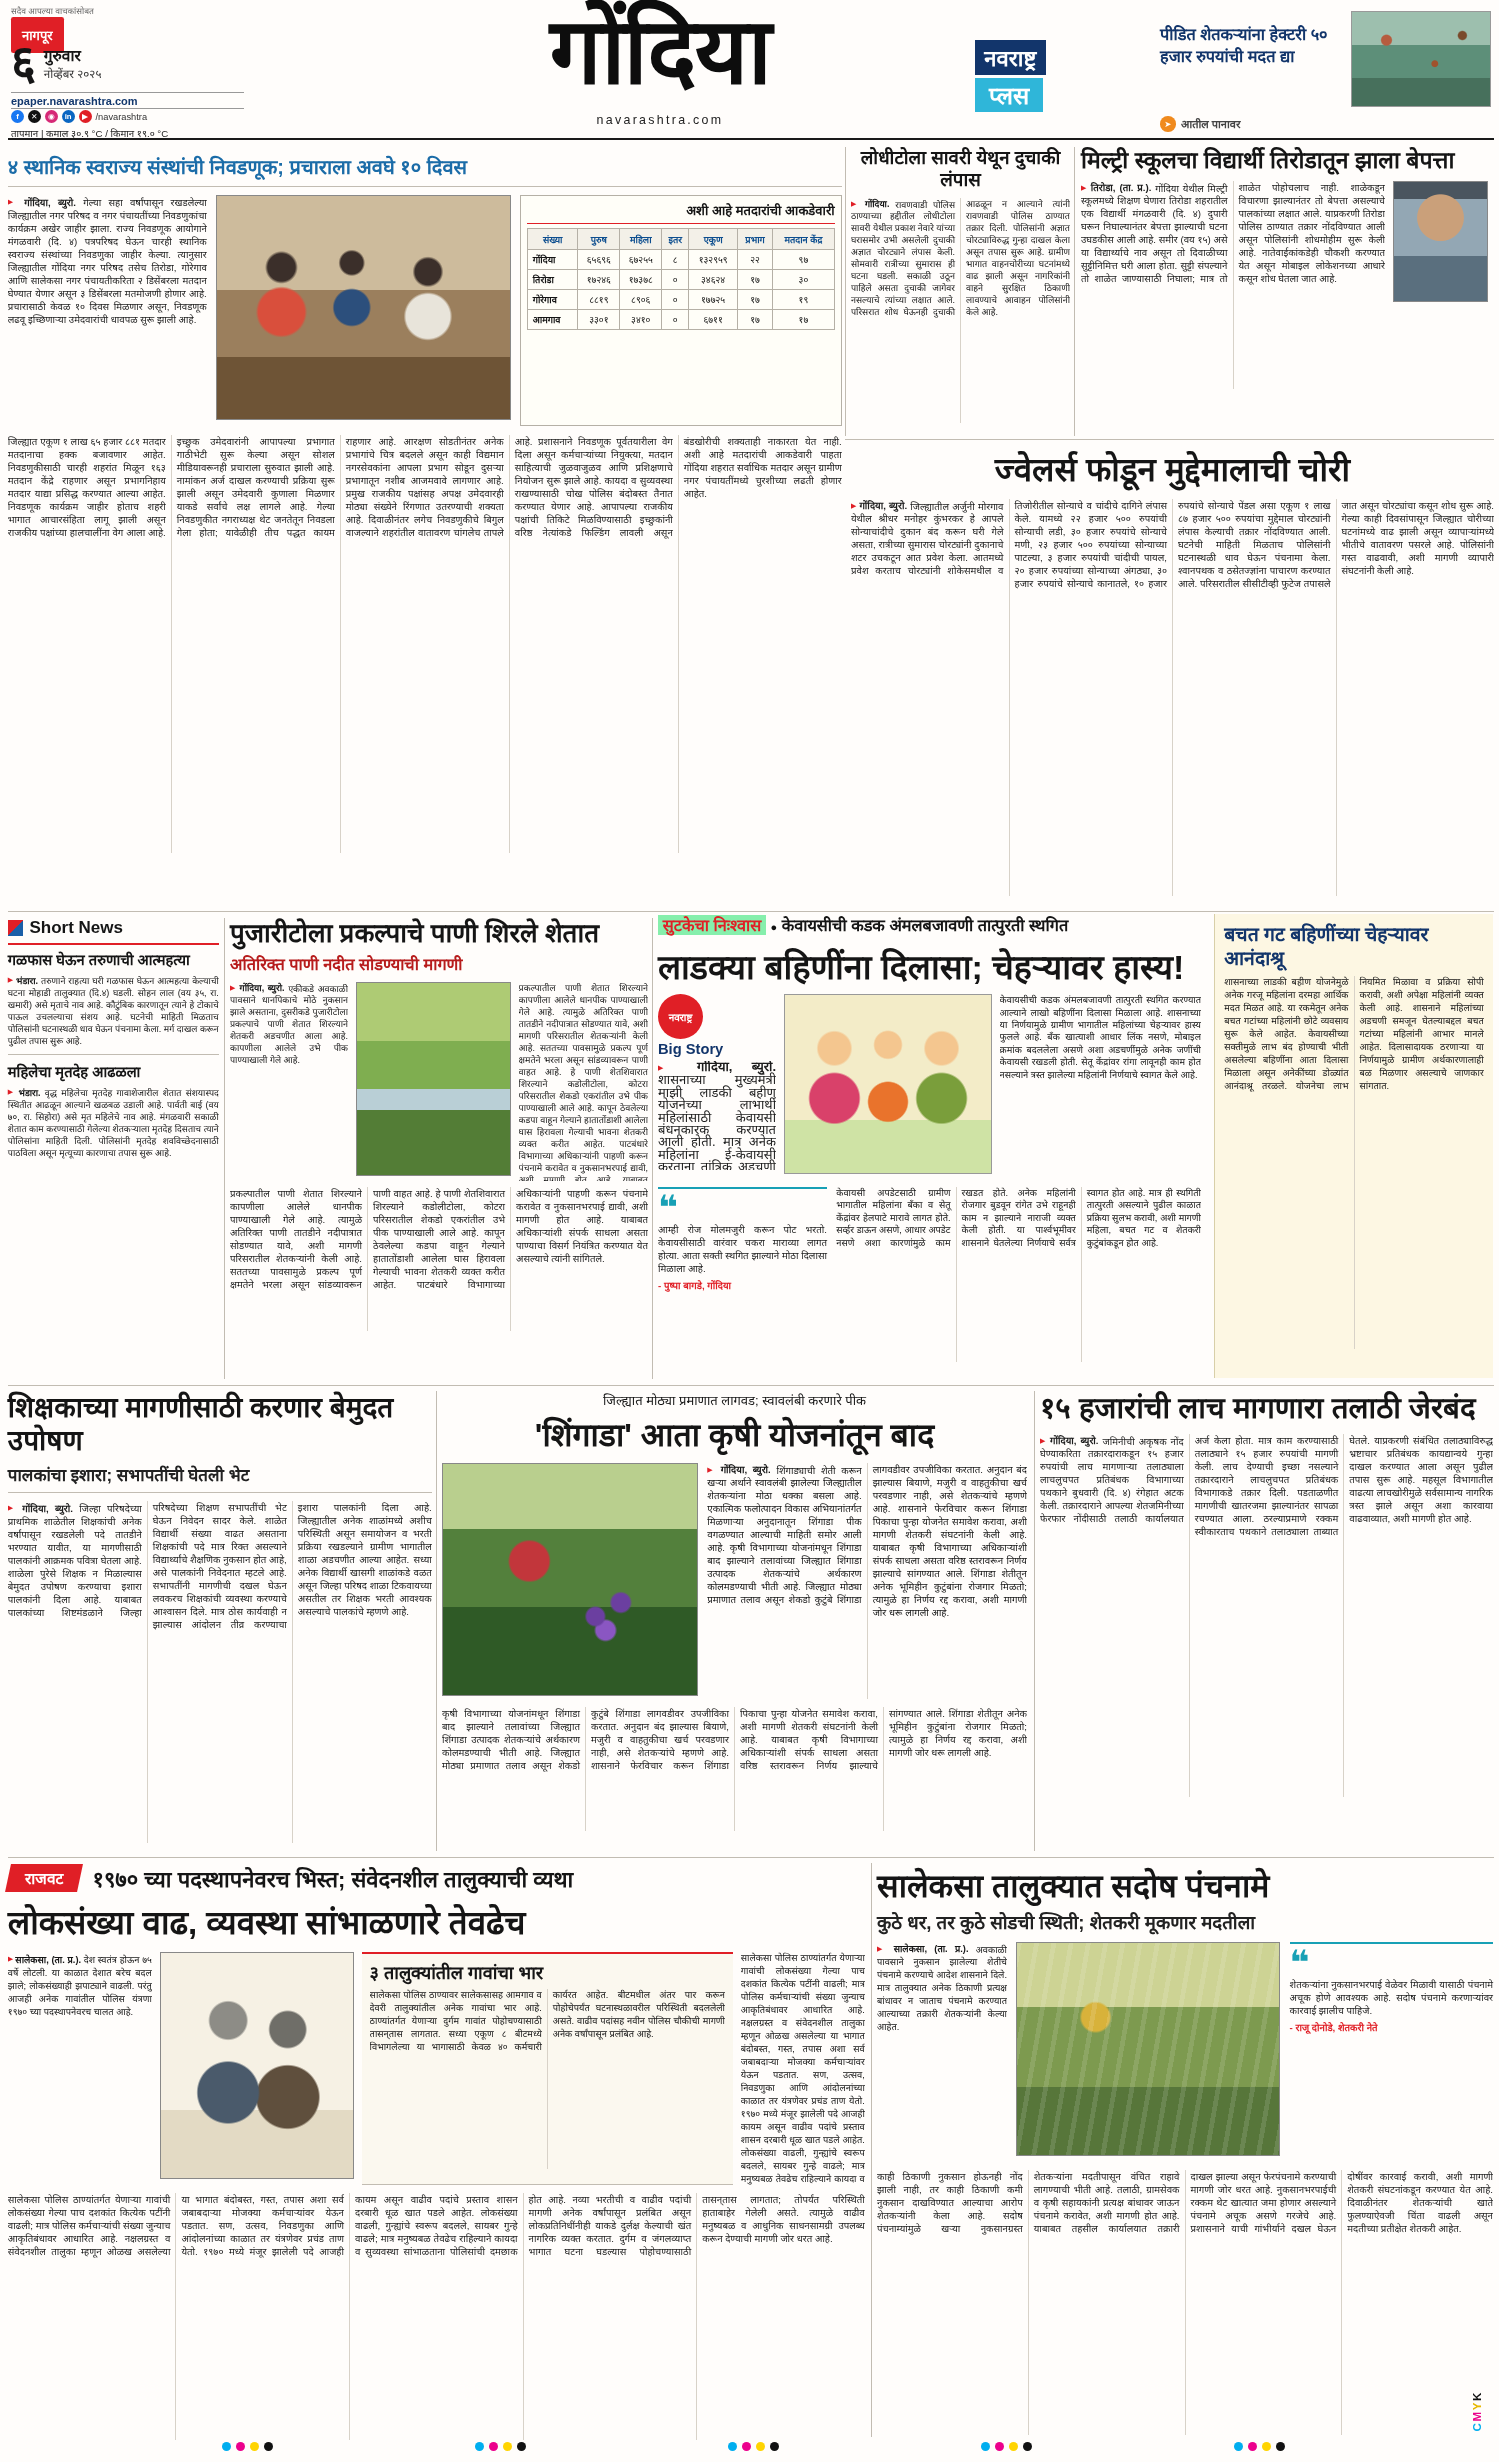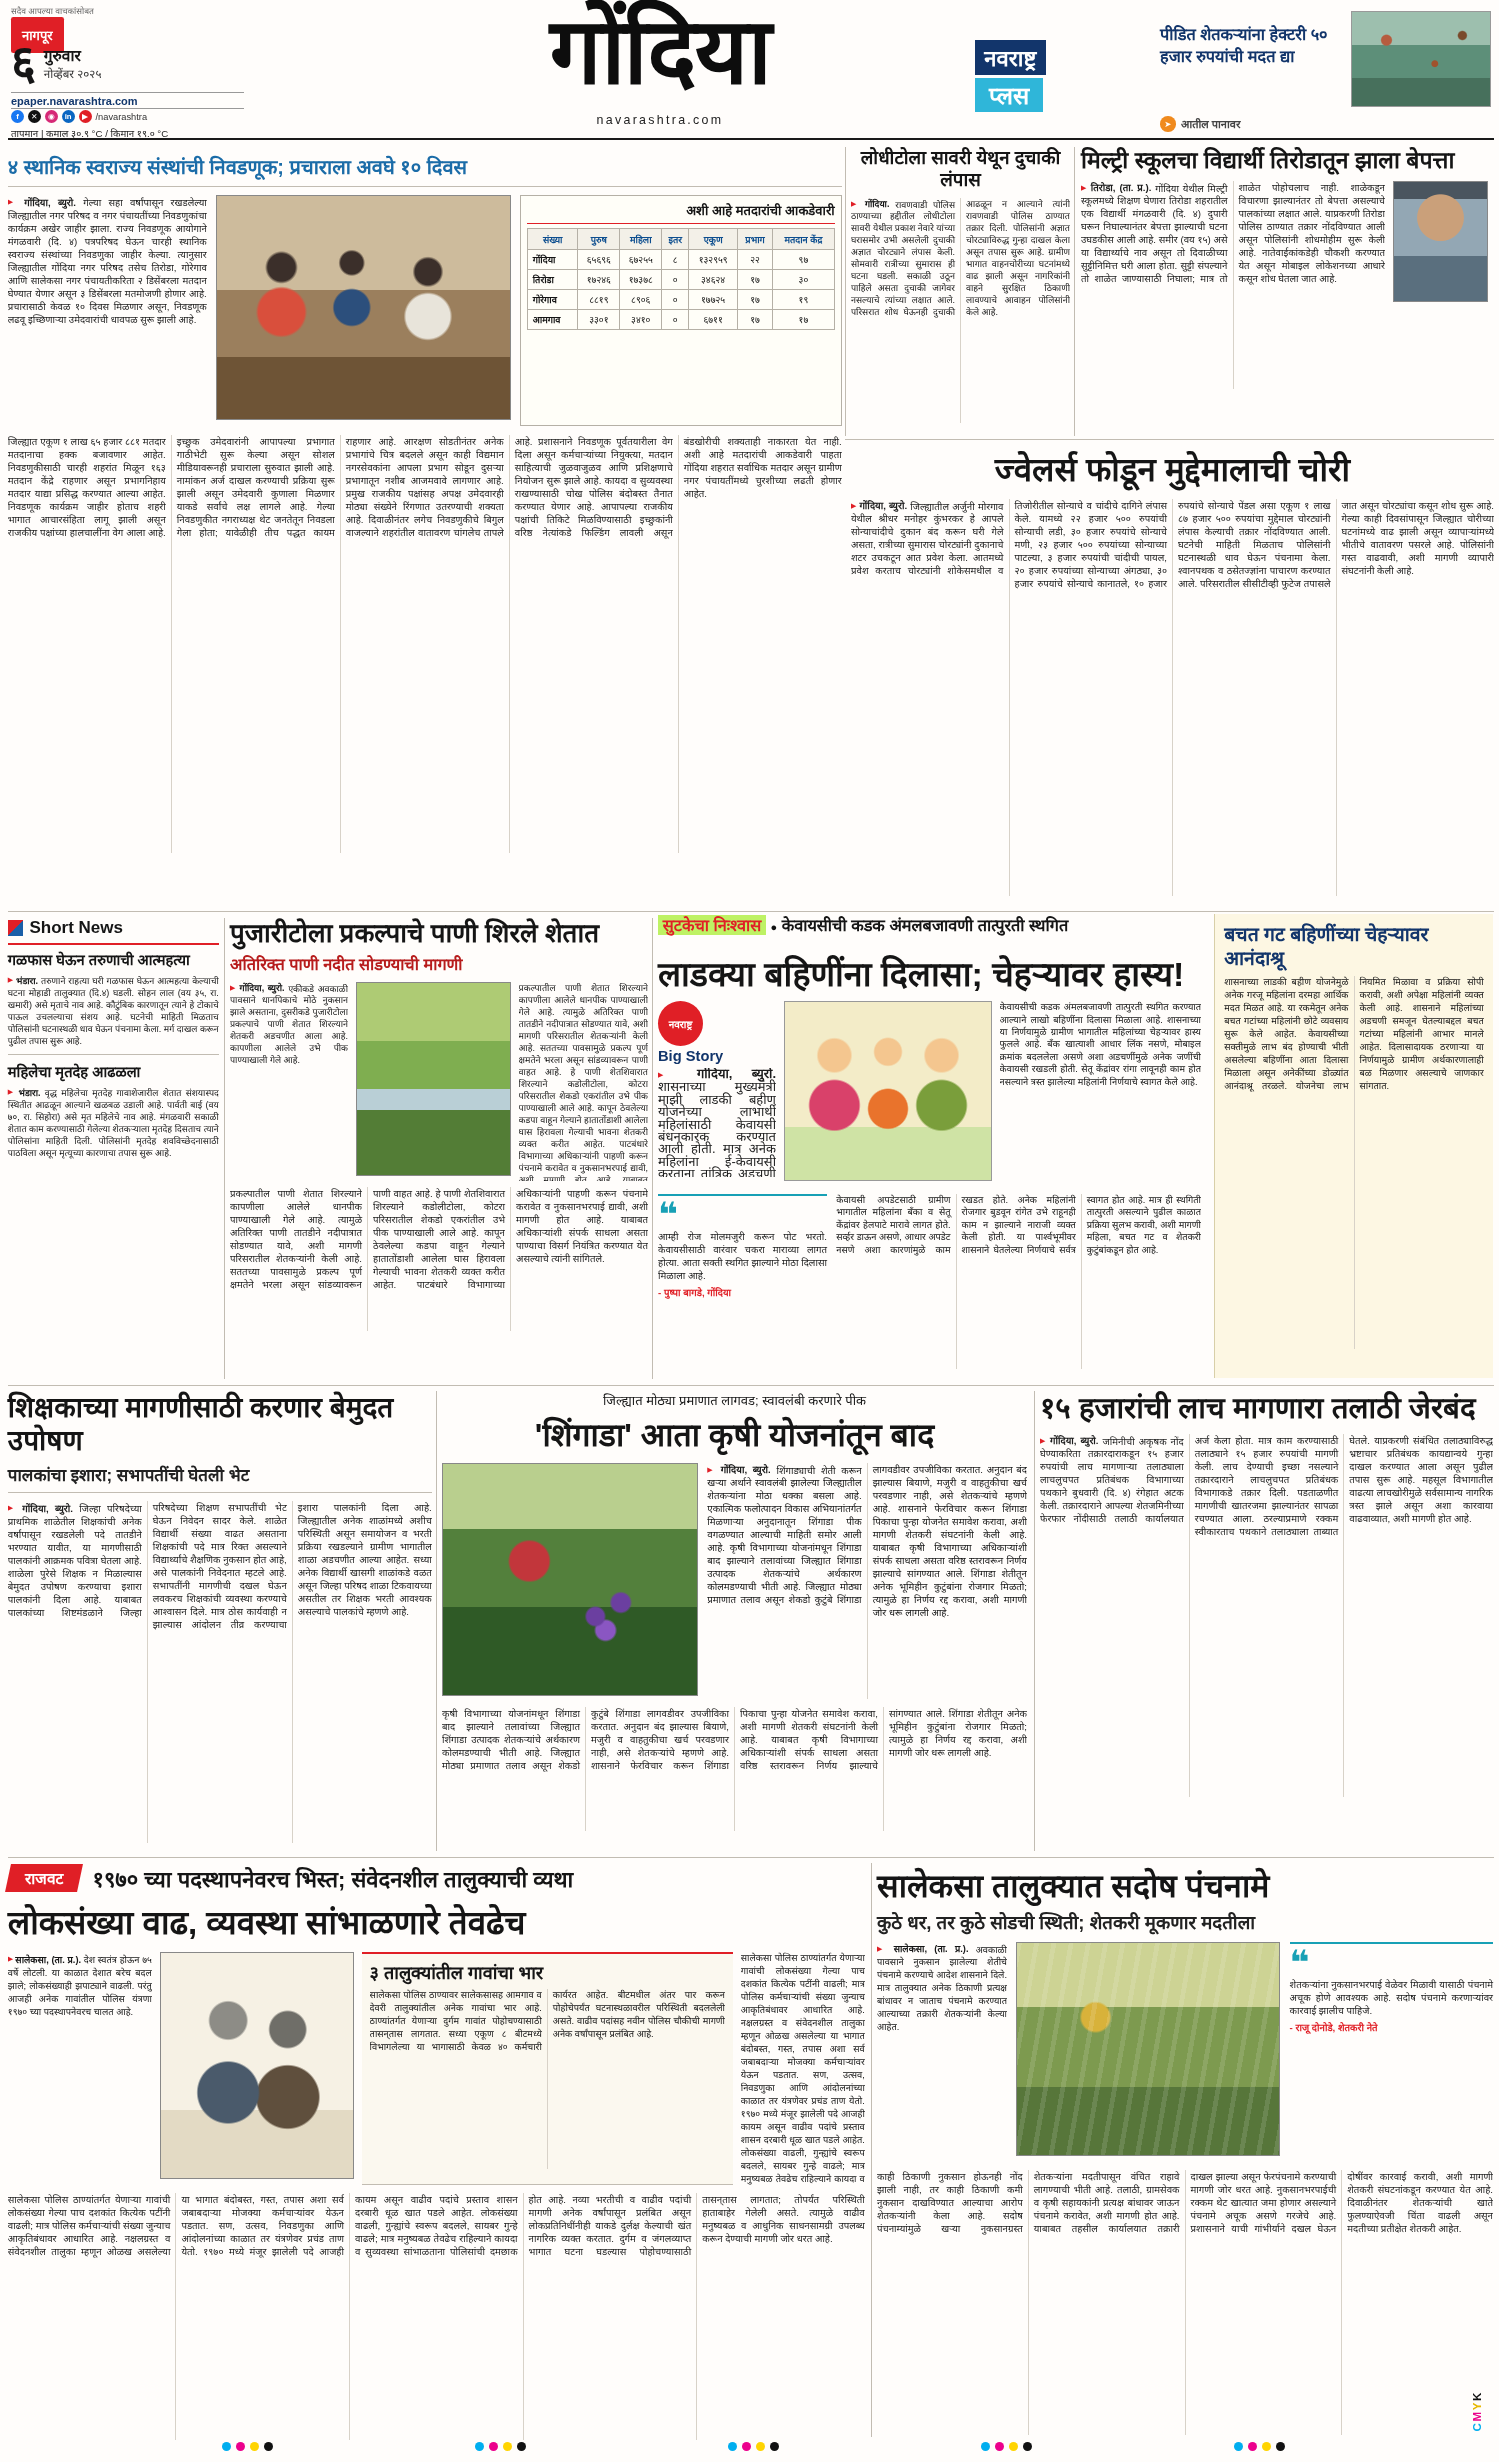--- a/index.html
+++ b/index.html
@@ -111,23 +111,23 @@
   .puja-colA { width:118px; font-size:9px; line-height:12px; }
   .puja-photo { width:155px; height:194px; border:0.8px solid #888;
      background: linear-gradient(180deg,#aecb74 0 30%, #7fae50 30% 55%, #b9cfd6 55% 66%, #537d36 66%); }
   .puja-colB { flex:1; font-size:9px; line-height:12px; }
   .puja-bottom { margin-top:6.2px; height:144px; }
 
   
   .bigstory { left:658px; top:914px; width:835px; height:464px; }
   .bs-main { position:absolute; left:0; top:0; width:543px; height:464px; }
   .bs-kicker { font-size:16.3px; font-weight:bold; }
-  .bs-kicker .hl { color:#e01f26; background:#bef264; padding:0.8px 4.7px; }
+  .bs-kicker .hl { color:#e01f26; background:#86efac; padding:0.8px 4.7px; }
   .bs-kicker .dot { color:#111; font-size:11px; }
-  .bs-headline { font-size:34px; font-weight:bold; line-height:1.1; margin-top:20px; }
+  .bs-headline { font-size:34px; font-weight:bold; line-height:1.1; margin-top:13px; }
   .bs-row { display:flex; gap:7.8px; margin-top:7.8px; height:185px; }
   .bs-badgecol { width:118px; }
   .bs-badge-circle { width:45px; height:45px; border-radius:50%; background:#e01f26; color:#fff; font-size:10px; font-weight:bold; display:flex; align-items:center; justify-content:center; margin-bottom:1.6px; }
   .bs-badge-label { font-size:14.7px; font-weight:bold; color:#12356b; margin-bottom:4.7px; }
   .bs-badgecol .body-txt { font-size:13px; line-height:12.4px; }
   .bs-illo { width:208px; height:180px; border:0.8px solid #999;
      background: radial-gradient(circle at 24% 30%, #f4c68f 0 8%, transparent 9%),
                  radial-gradient(circle at 50% 28%, #f4c68f 0 8%, transparent 9%),
                  radial-gradient(circle at 76% 30%, #f4c68f 0 8%, transparent 9%),
                  radial-gradient(circle at 24% 58%, #d9416a 0 13%, transparent 14%),

